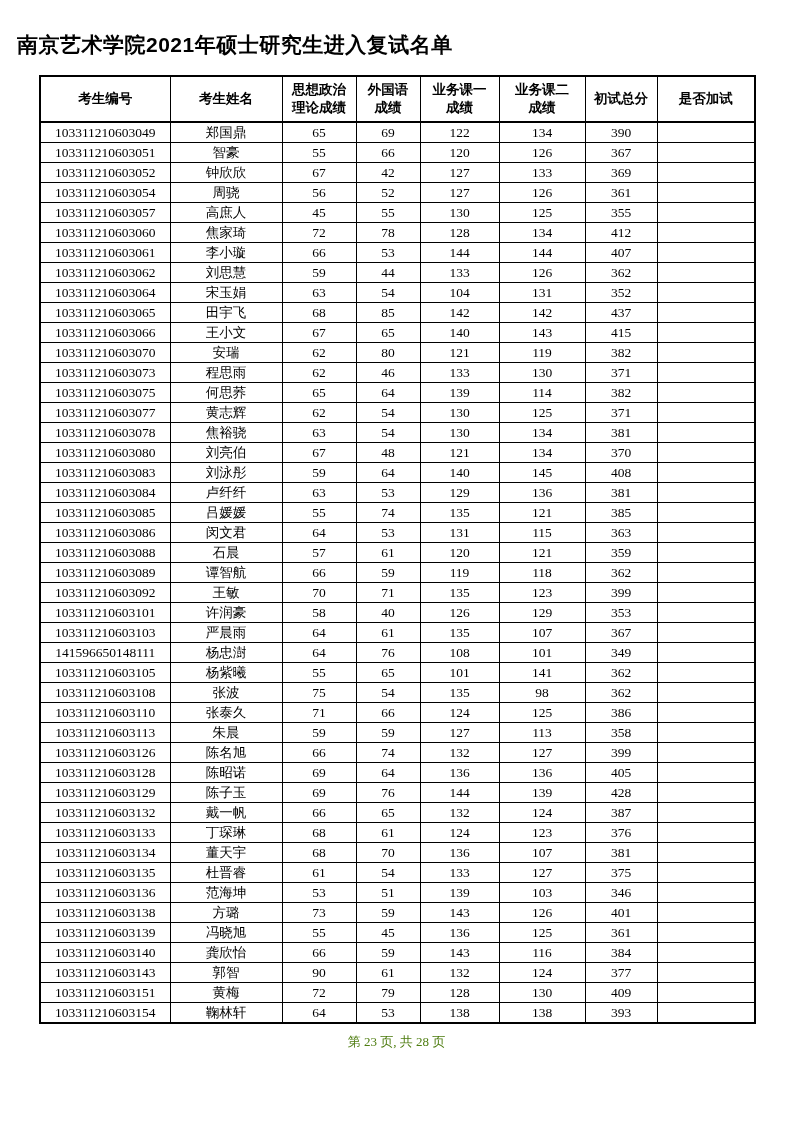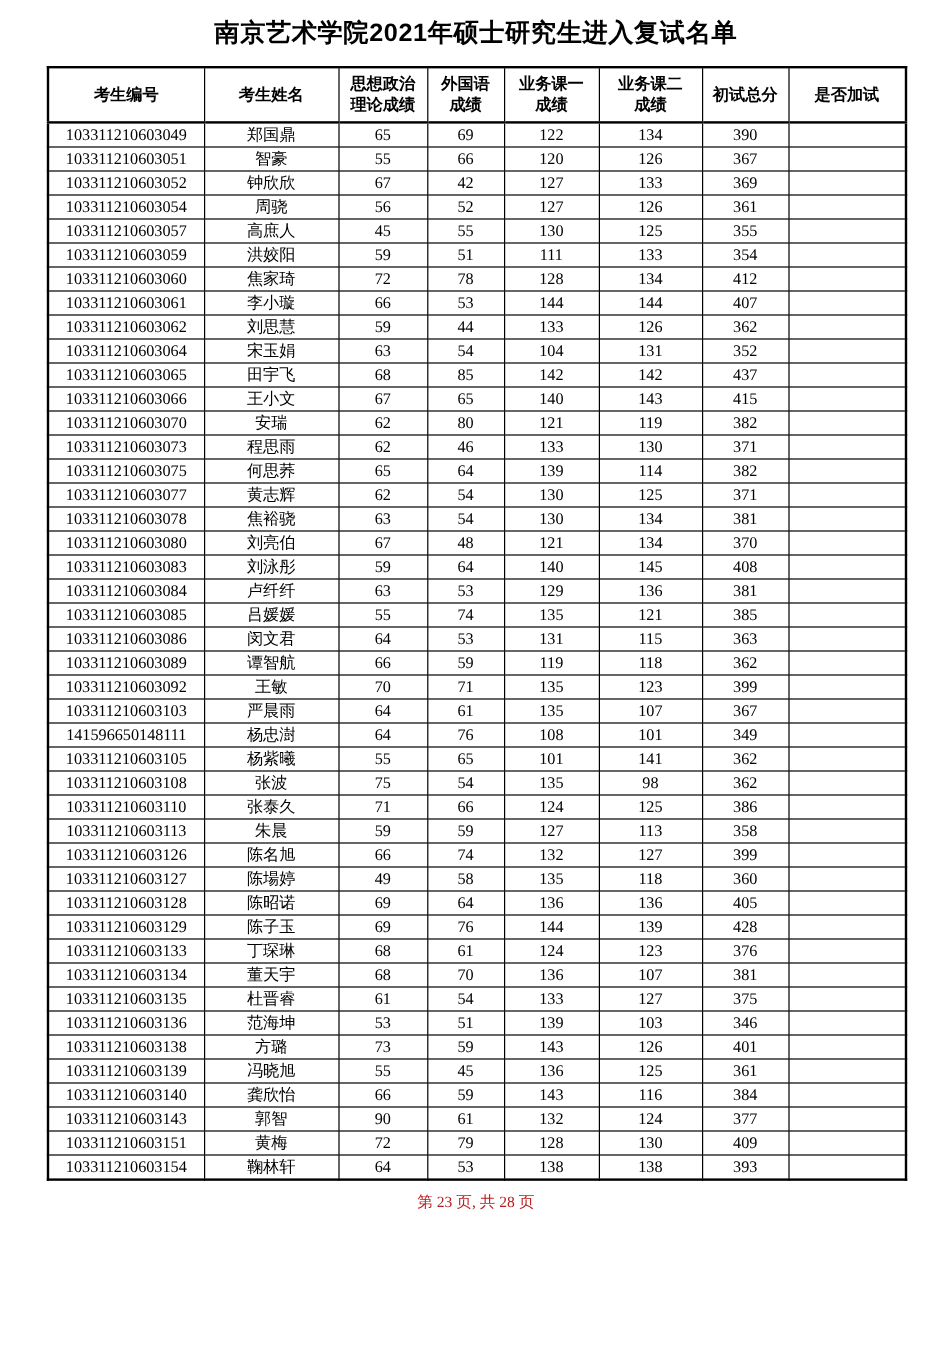--- a/index.html
+++ b/index.html
@@ -13,23 +13,22 @@
     overflow: hidden;
     color: #000000;
     font-family: "Liberation Serif", "DejaVu Serif", serif;
   }
   .page {
     position: relative;
     width: 793px;
     height: 1122px;
   }
   .doc-title {
-    margin: 0;
+    margin: 17px;
     padding-top: 15px;
-    text-align: center;
     font-family: "Liberation Sans", "DejaVu Sans", sans-serif;
     font-weight: bold;
     font-size: 21px;
     line-height: 26px;
     letter-spacing: 0.5px;
     color: #000000;
   }
   table.results {
     border-collapse: collapse;
     table-layout: fixed;
@@ -59,21 +58,21 @@
     font-family: "Liberation Serif", "DejaVu Serif", serif;
     font-size: 13.5px;
     line-height: 19px;
     white-space: nowrap;
   }
   .doc-footer {
     margin-top: 9px;
     text-align: center;
     font-family: "Liberation Serif", "DejaVu Serif", serif;
     font-size: 13px;
-    color: #b91c1c;
+    color: #4d7c0f;
   }
 </style>
 </head>
 <body>
 
 <div class="page">
 
   <h1 class="doc-title">南京艺术学院2021年硕士研究生进入复试名单</h1>
 
   <table class="results">
@@ -148,30 +147,20 @@
           <td>103311210603057</td>
           <td>高庶人</td>
           <td>45</td>
           <td>55</td>
           <td>130</td>
           <td>125</td>
           <td>355</td>
           <td></td>
         </tr>
         <tr>
-          <td>103311210603059</td>
-          <td>洪姣阳</td>
-          <td>59</td>
-          <td>51</td>
-          <td>111</td>
-          <td>133</td>
-          <td>354</td>
-          <td></td>
-        </tr>
-        <tr>
           <td>103311210603060</td>
           <td>焦家琦</td>
           <td>72</td>
           <td>78</td>
           <td>128</td>
           <td>134</td>
           <td>412</td>
           <td></td>
         </tr>
         <tr>
@@ -318,40 +307,60 @@
           <td>103311210603086</td>
           <td>闵文君</td>
           <td>64</td>
           <td>53</td>
           <td>131</td>
           <td>115</td>
           <td>363</td>
           <td></td>
         </tr>
         <tr>
+          <td>103311210603088</td>
+          <td>石晨</td>
+          <td>57</td>
+          <td>61</td>
+          <td>120</td>
+          <td>121</td>
+          <td>359</td>
+          <td></td>
+        </tr>
+        <tr>
           <td>103311210603089</td>
           <td>谭智航</td>
           <td>66</td>
           <td>59</td>
           <td>119</td>
           <td>118</td>
           <td>362</td>
           <td></td>
         </tr>
         <tr>
           <td>103311210603092</td>
           <td>王敏</td>
           <td>70</td>
           <td>71</td>
           <td>135</td>
           <td>123</td>
           <td>399</td>
           <td></td>
         </tr>
         <tr>
+          <td>103311210603101</td>
+          <td>许润豪</td>
+          <td>58</td>
+          <td>40</td>
+          <td>126</td>
+          <td>129</td>
+          <td>353</td>
+          <td></td>
+        </tr>
+        <tr>
           <td>103311210603103</td>
           <td>严晨雨</td>
           <td>64</td>
           <td>61</td>
           <td>135</td>
           <td>107</td>
           <td>367</td>
           <td></td>
         </tr>
         <tr>
@@ -408,47 +417,47 @@
           <td>103311210603126</td>
           <td>陈名旭</td>
           <td>66</td>
           <td>74</td>
           <td>132</td>
           <td>127</td>
           <td>399</td>
           <td></td>
         </tr>
         <tr>
-          <td>103311210603127</td>
-          <td>陈場婷</td>
-          <td>49</td>
-          <td>58</td>
-          <td>135</td>
-          <td>118</td>
-          <td>360</td>
-          <td></td>
-        </tr>
-        <tr>
           <td>103311210603128</td>
           <td>陈昭诺</td>
           <td>69</td>
           <td>64</td>
           <td>136</td>
           <td>136</td>
           <td>405</td>
           <td></td>
         </tr>
         <tr>
           <td>103311210603129</td>
           <td>陈子玉</td>
           <td>69</td>
           <td>76</td>
           <td>144</td>
           <td>139</td>
           <td>428</td>
+          <td></td>
+        </tr>
+        <tr>
+          <td>103311210603132</td>
+          <td>戴一帆</td>
+          <td>66</td>
+          <td>65</td>
+          <td>132</td>
+          <td>124</td>
+          <td>387</td>
           <td></td>
         </tr>
         <tr>
           <td>103311210603133</td>
           <td>丁琛琳</td>
           <td>68</td>
           <td>61</td>
           <td>124</td>
           <td>123</td>
           <td>376</td>

